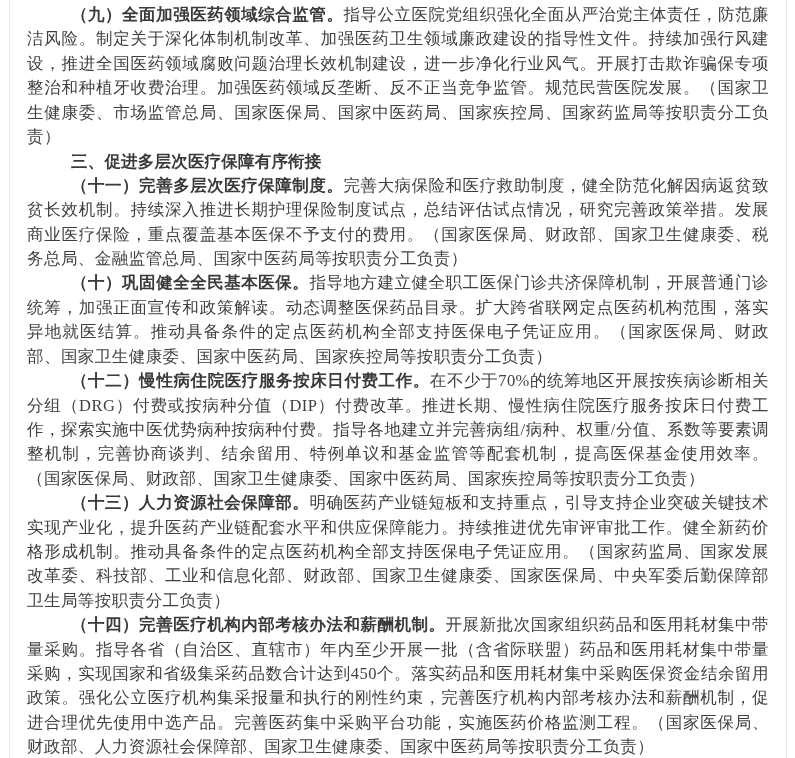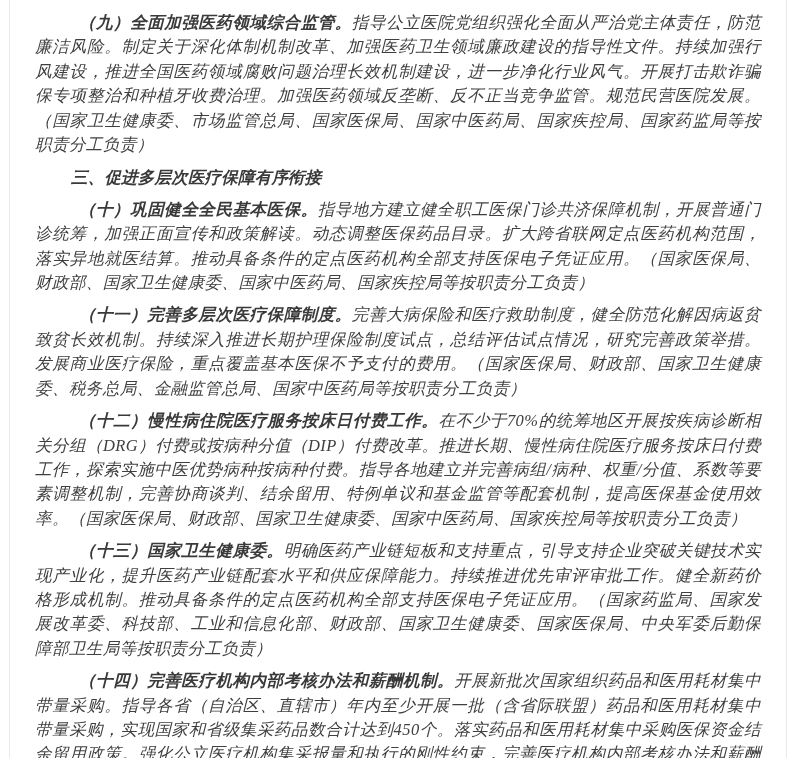--- a/index.html
+++ b/index.html
@@ -24,44 +24,42 @@
     border-right: 1px solid #e8e8e8;
     padding: 3px 17px 0 17px;
     font-family: "Liberation Serif", "DejaVu Serif", serif;
     font-size: 16.5px;
     letter-spacing: 0.45px;
     line-height: 24.4px;
     color: #3f3f3f;
     text-align: justify;
   }
   .para {
-    margin: 8px;
+    margin: 0;
     text-indent: 44px;
-    font-style: italic;
   }
   .lead {
     font-weight: bold;
     color: #3a3a3a;
   }
   .heading {
     margin: 0;
     text-indent: 44px;
     font-family: "Liberation Sans", "DejaVu Sans", sans-serif;
     font-weight: bold;
     color: #3a3a3a;
     letter-spacing: 0.2px;
-    font-style: italic;
   }
 </style>
 </head>
 <body>
 
 <div class="page">
   <div class="content">
       <p class="para"><b class="lead">（九）全面加强医药领域综合监管。</b><span>指导公立医院党组织强化全面从严治党主体责任，防范廉洁风险。制定关于深化体制机制改革、加强医药卫生领域廉政建设的指导性文件。持续加强行风建设，推进全国医药领域腐败问题治理长效机制建设，进一步净化行业风气。开展打击欺诈骗保专项整治和种植牙收费治理。加强医药领域反垄断、反不正当竞争监管。规范民营医院发展。（国家卫生健康委、市场监管总局、国家医保局、国家中医药局、国家疾控局、国家药监局等按职责分工负责）</span></p>
       <div class="heading">三、促进多层次医疗保障有序衔接</div>
+      <p class="para"><b class="lead">（十一）完善多层次医疗保障制度。</b><span>完善大病保险和医疗救助制度，健全防范化解因病返贫致贫长效机制。持续深入推进长期护理保险制度试点，总结评估试点情况，研究完善政策举措。发展商业医疗保险，重点覆盖基本医保不予支付的费用。（国家医保局、财政部、国家卫生健康委、税务总局、金融监管总局、国家中医药局等按职责分工负责）</span></p>
       <p class="para"><b class="lead">（十）巩固健全全民基本医保。</b><span>指导地方建立健全职工医保门诊共济保障机制，开展普通门诊统筹，加强正面宣传和政策解读。动态调整医保药品目录。扩大跨省联网定点医药机构范围，落实异地就医结算。推动具备条件的定点医药机构全部支持医保电子凭证应用。（国家医保局、财政部、国家卫生健康委、国家中医药局、国家疾控局等按职责分工负责）</span></p>
-      <p class="para"><b class="lead">（十一）完善多层次医疗保障制度。</b><span>完善大病保险和医疗救助制度，健全防范化解因病返贫致贫长效机制。持续深入推进长期护理保险制度试点，总结评估试点情况，研究完善政策举措。发展商业医疗保险，重点覆盖基本医保不予支付的费用。（国家医保局、财政部、国家卫生健康委、税务总局、金融监管总局、国家中医药局等按职责分工负责）</span></p>
       <p class="para"><b class="lead">（十二）慢性病住院医疗服务按床日付费工作。</b><span>在不少于70%的统筹地区开展按疾病诊断相关分组（DRG）付费或按病种分值（DIP）付费改革。推进长期、慢性病住院医疗服务按床日付费工作，探索实施中医优势病种按病种付费。指导各地建立并完善病组/病种、权重/分值、系数等要素调整机制，完善协商谈判、结余留用、特例单议和基金监管等配套机制，提高医保基金使用效率。（国家医保局、财政部、国家卫生健康委、国家中医药局、国家疾控局等按职责分工负责）</span></p>
-      <p class="para"><b class="lead">（十三）国家卫生健康委。</b><span>明确医药产业链短板和支持重点，引导支持企业突破关键技术实现产业化，提升医药产业链配套水平和供应保障能力。持续推进优先审评审批工作。健全新药价格形成机制。推动具备条件的定点医药机构全部支持医保电子凭证应用。（国家药监局、国家发展改革委、科技部、工业和信息化部、财政部、国家卫生健康委、国家医保局、中央军委后勤保障部卫生局等按职责分工负责）</span></p>
+      <p class="para"><b class="lead">（十三）人力资源社会保障部。</b><span>明确医药产业链短板和支持重点，引导支持企业突破关键技术实现产业化，提升医药产业链配套水平和供应保障能力。持续推进优先审评审批工作。健全新药价格形成机制。推动具备条件的定点医药机构全部支持医保电子凭证应用。（国家药监局、国家发展改革委、科技部、工业和信息化部、财政部、国家卫生健康委、国家医保局、中央军委后勤保障部卫生局等按职责分工负责）</span></p>
       <p class="para"><b class="lead">（十四）完善医疗机构内部考核办法和薪酬机制。</b><span>开展新批次国家组织药品和医用耗材集中带量采购。指导各省（自治区、直辖市）年内至少开展一批（含省际联盟）药品和医用耗材集中带量采购，实现国家和省级集采药品数合计达到450个。落实药品和医用耗材集中采购医保资金结余留用政策。强化公立医疗机构集采报量和执行的刚性约束，完善医疗机构内部考核办法和薪酬机制，促进合理优先使用中选产品。完善医药集中采购平台功能，实施医药价格监测工程。（国家医保局、财政部、人力资源社会保障部、国家卫生健康委、国家中医药局等按职责分工负责）</span></p>
     </div>
 </div>
 
 </body></html>

